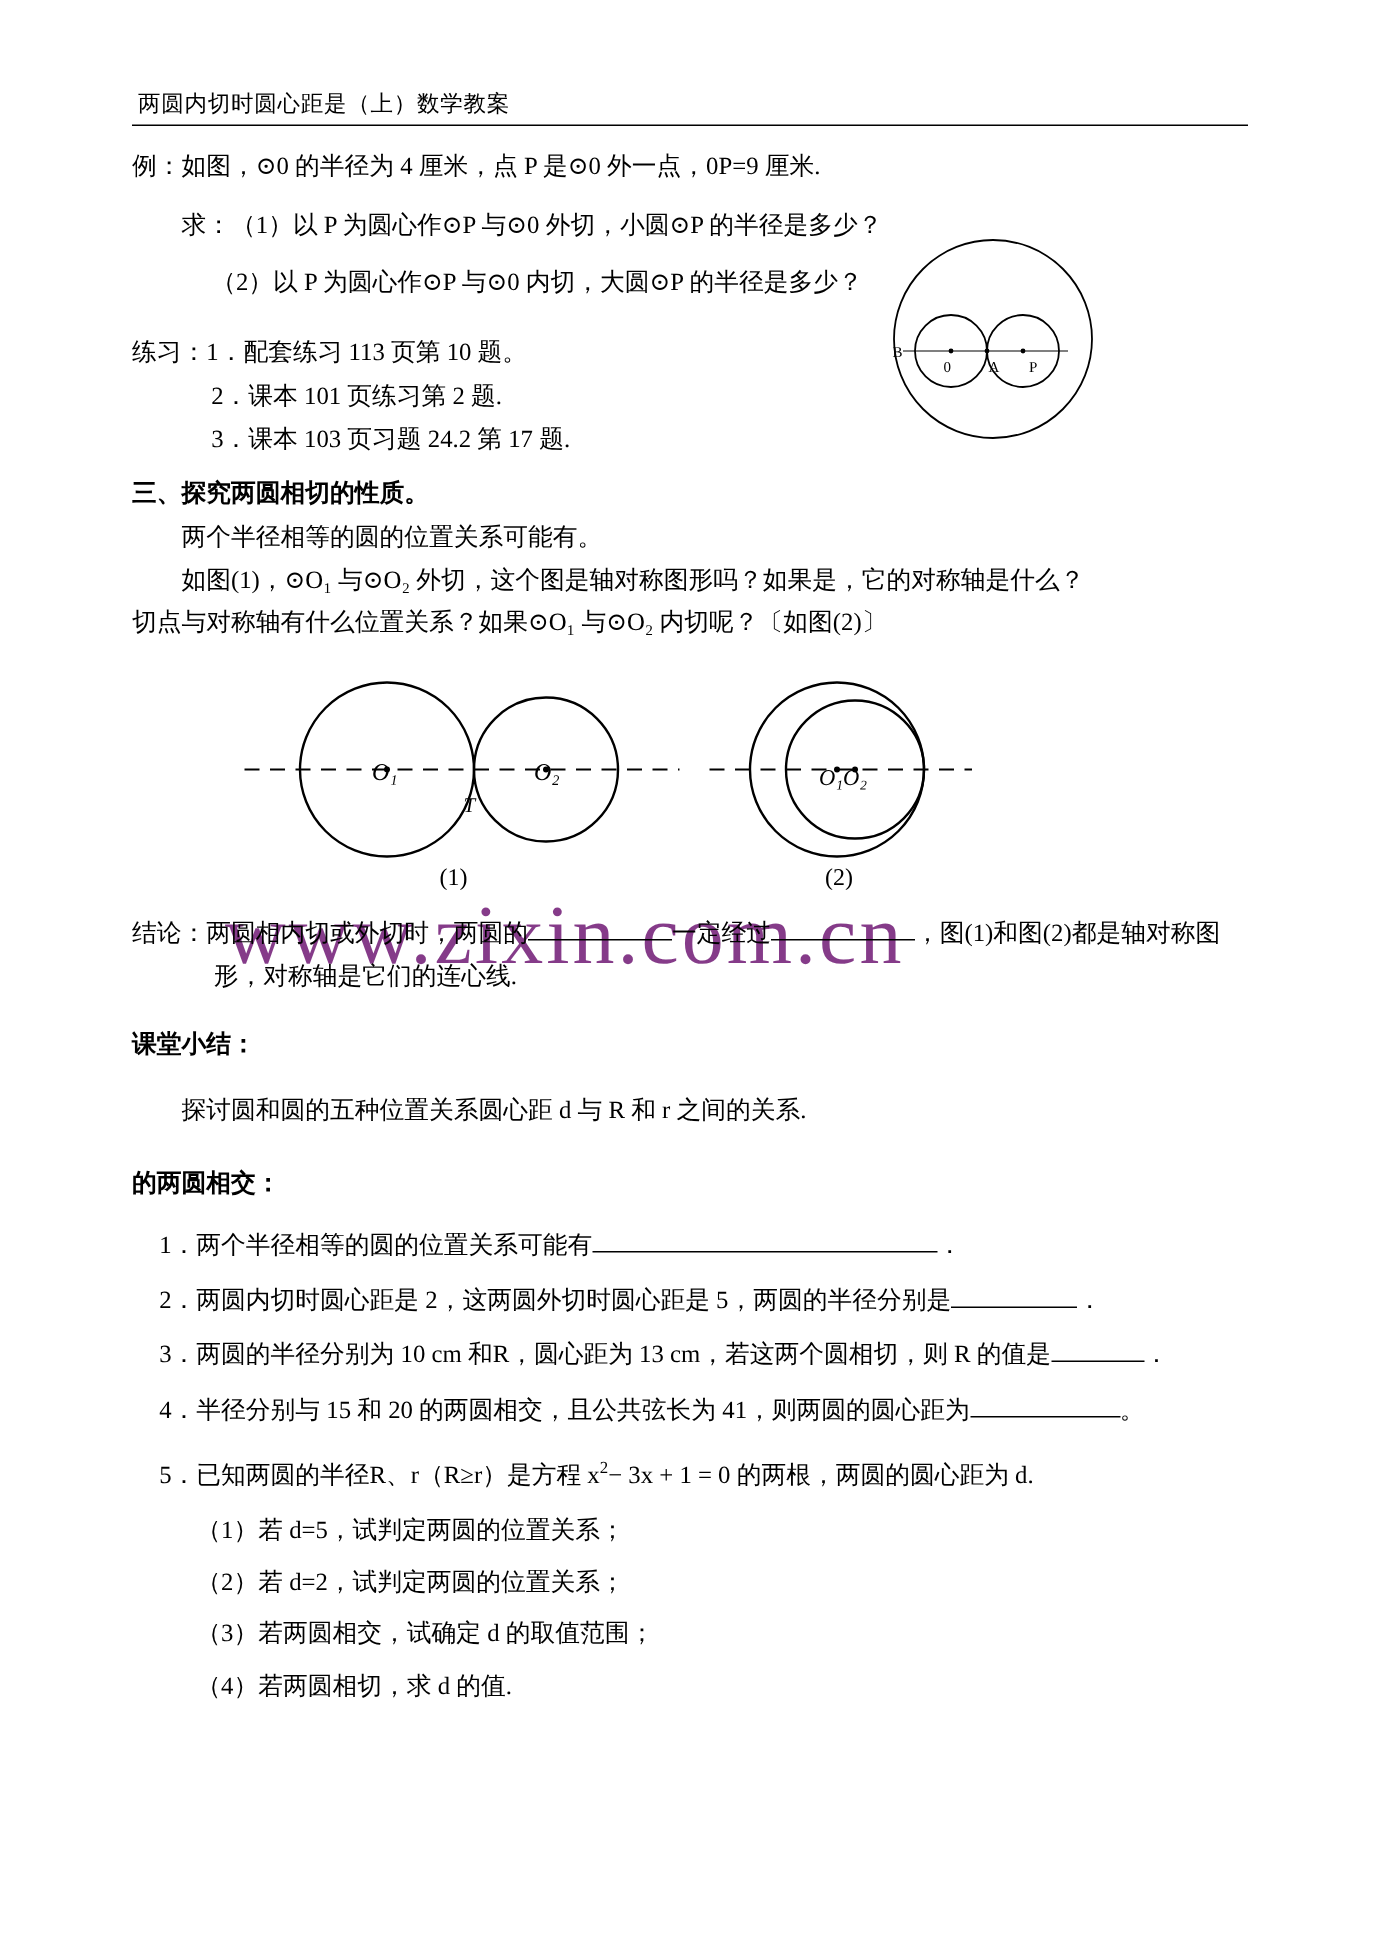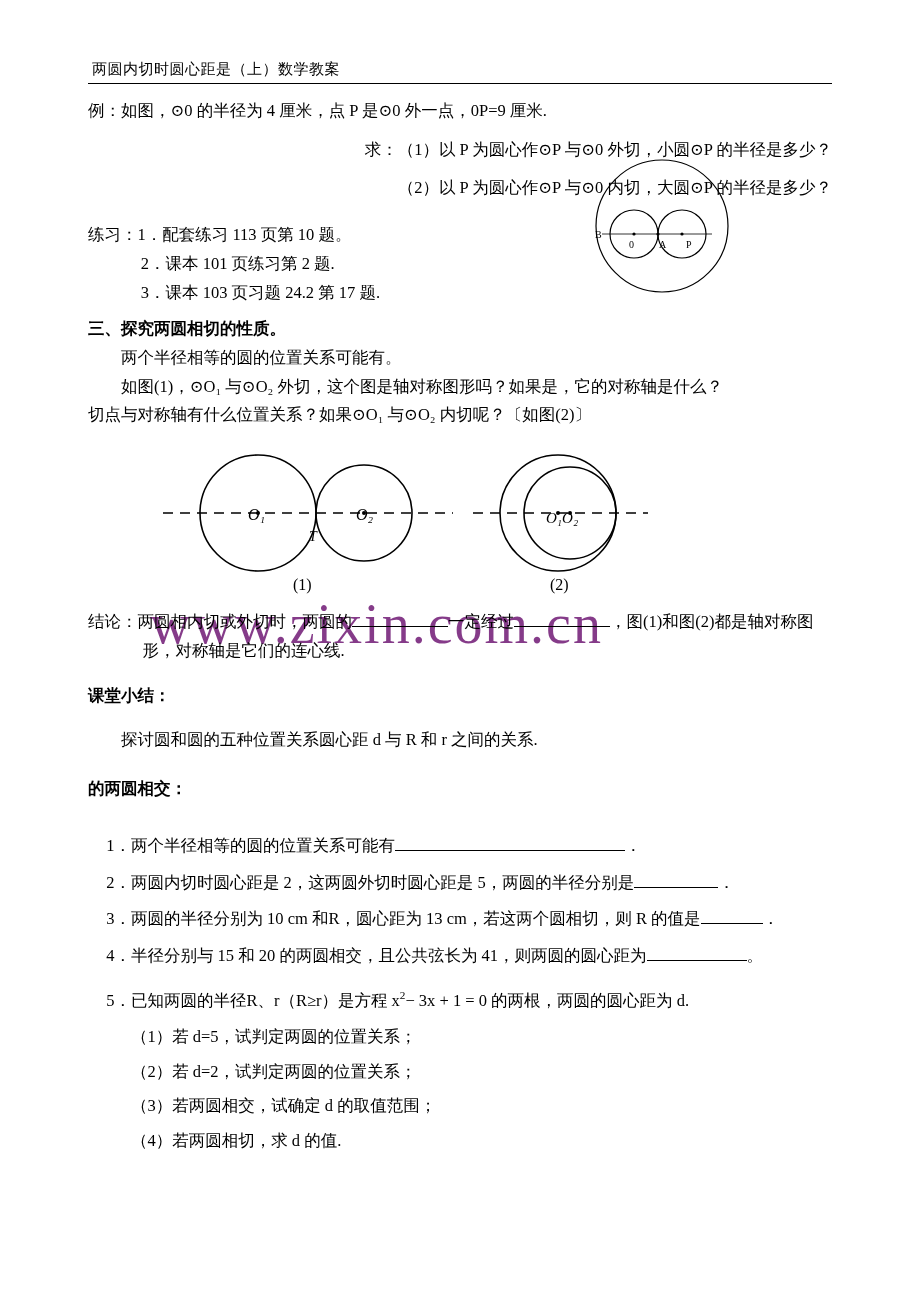--- a/index.html
+++ b/index.html
@@ -32,21 +32,21 @@
   }
   .body-text {
     font-size: 16.5px;
     line-height: 1.62;
   }
   .ind-1em { padding-left: 2.0em; }
   .ind-2em { padding-left: 3.2em; }
   .ind-05 { padding-left: 1.1em; }
   .bold { font-weight: bold; }
   .row { display: block; margin: 2px 0; }
-  .sp { margin-top: 12px; text-align: right; }
+  .sp { margin-top: 12px; }
 
   
   .fig-top {
     position: absolute;
     right: 70px;
     top: 96px;
     width: 200px;
     height: 140px;
   }
   .blank-u {
@@ -158,21 +158,21 @@
     </div>
 
     <div class="body-text" style="margin-top:18px;">
       <div class="row bold">课堂小结：</div>
       <div class="row ind-1em" style="margin-top:18px;">探讨圆和圆的五种位置关系圆心距 d 与 R 和 r 之间的关系.</div>
     </div>
 
     <div class="body-text" style="margin-top:22px;">
       <div class="row bold">的两圆相交：</div>
 
-      <div class="row ol-item ind-05" style="margin-top:30px;">
+      <div class="row ol-item ind-05" style="margin-top:14px;">
         <span>1．</span><span>两个半径相等的圆的位置关系可能有</span><span class="blank-u" style="width:230px;"></span><span>．</span>
       </div>
 
       <div class="row ol-item ind-05">
         <span>2．</span><span>两圆内切时圆心距是 2，这两圆外切时圆心距是 5，两圆的半径分别是</span><span class="blank-u" style="width:84px;"></span><span>．</span>
       </div>
 
       <div class="row ol-item ind-05">
         <span>3．</span><span>两圆的半径分别为 10 cm 和R，圆心距为 13 cm，若这两个圆相切，则 R 的值是</span><span class="blank-u" style="width:62px;"></span><span>．</span>
       </div>

